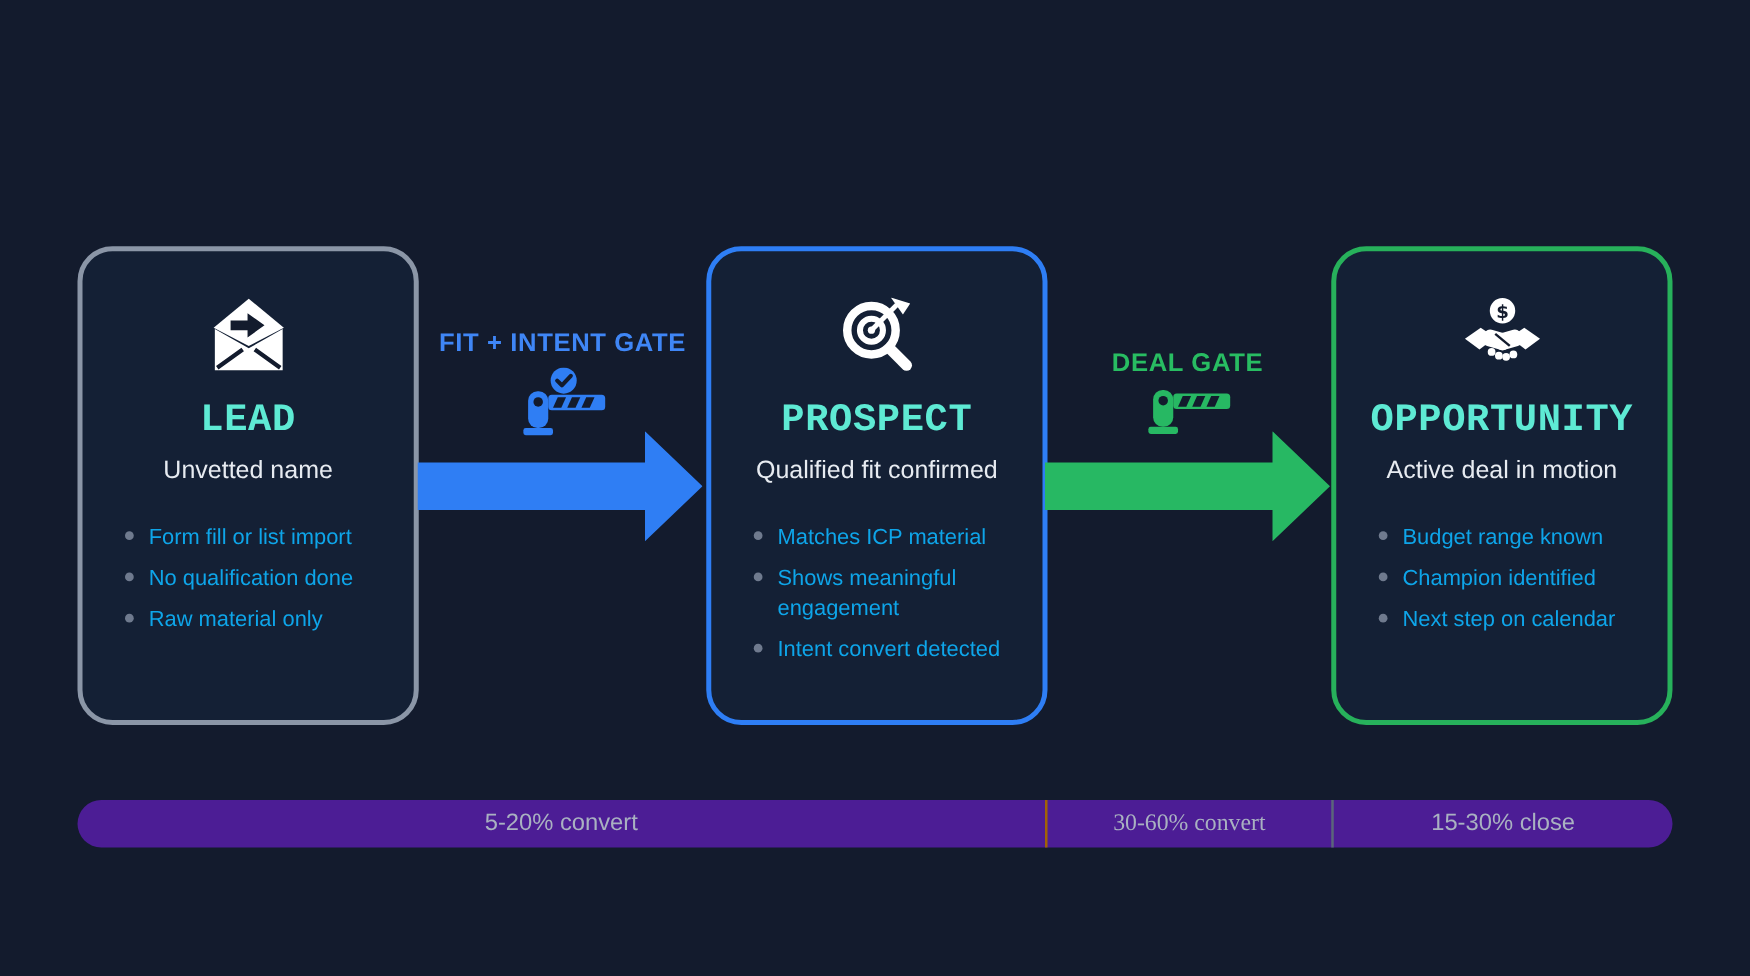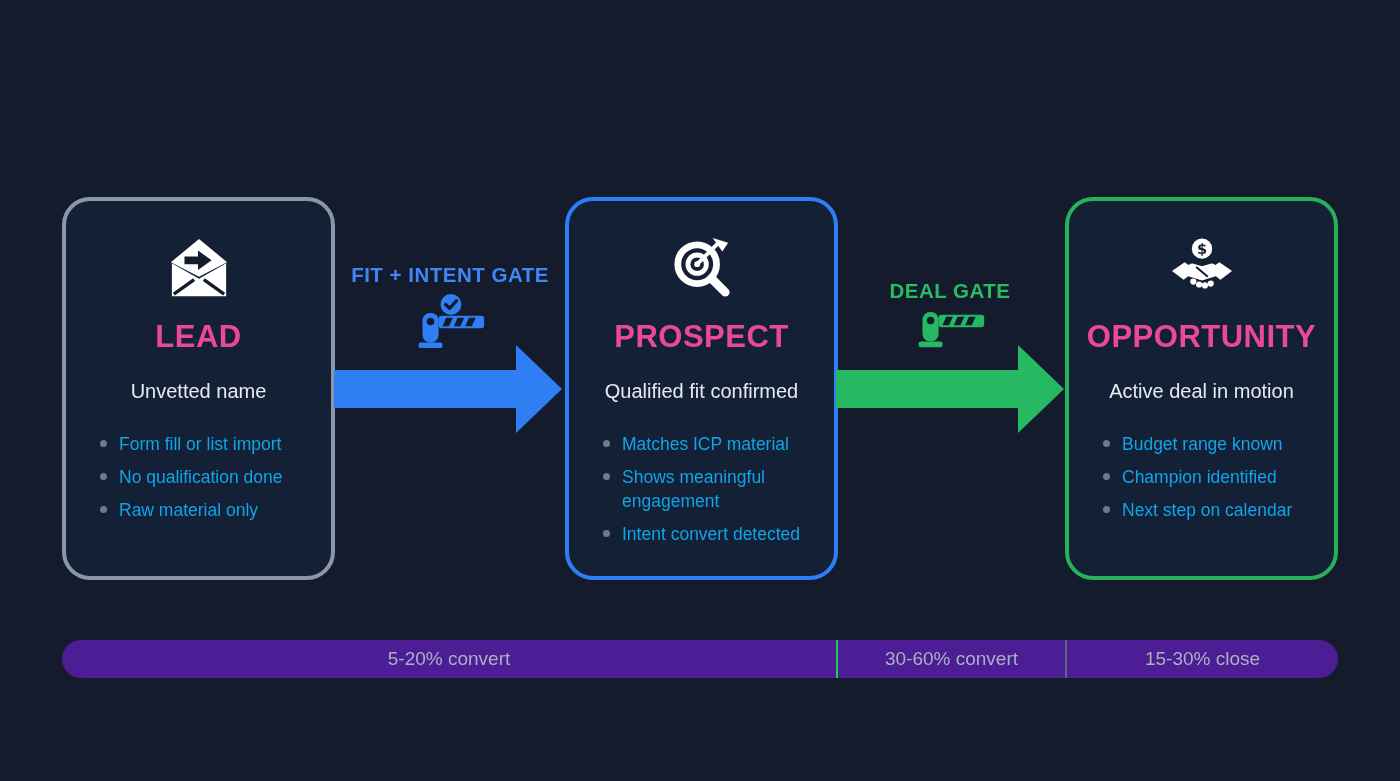--- a/index.html
+++ b/index.html
@@ -20,25 +20,25 @@
     border-radius:28px;
     display:flex;flex-direction:column;align-items:center;
     padding-top:36px;
     z-index:1;
   }
   .card.lead{left:62px;border-color:#8b96a7;}
   .card.prospect{left:565px;border-color:#2e7ef5;}
   .card.opportunity{left:1065px;border-color:#27b15b;}
   .card .icon{height:64px;display:flex;align-items:center;justify-content:center;margin-bottom:18px;}
   .card h2{
-    margin:0;color:#ec4899;font-size:31px;font-weight:bold;
-    letter-spacing:.5px;line-height:36px;text-align:center;
+    margin:0;color:#5eead4;font-size:31px;font-weight:bold;
+    letter-spacing:.5px;line-height:36px;text-align:center;font-family:Liberation Mono, monospace;
   }
   .card .sub{
-    margin:23px 0 0 0;color:#e7ebf1;font-size:20px;font-weight:400;
+    margin:8px 0 0 0;color:#e7ebf1;font-size:20px;font-weight:400;
     line-height:26px;text-align:left;
   }
   .card ul{
     list-style:none;margin:28px 0 0 0;padding:0 26px 0 34px;
     align-self:stretch;
   }
   .card li{
     display:flex;align-items:flex-start;
     color:#0ea5e9;font-size:17.5px;line-height:24px;
     margin-bottom:9px;
@@ -70,21 +70,21 @@
     width:1276px;height:38px;
     background:#4c1d95;border-radius:19px;
     display:flex;align-items:stretch;
     z-index:1;
   }
   .seg{
     display:flex;align-items:center;justify-content:center;
     color:#a9b1c1;font-size:19px;
   }
   .seg-1{width:774px;}
-  .seg-2{width:229px;border-left:2px solid #22c55e;box-sizing:border-box;}
+  .seg-2{width:229px;border-left:2px solid #a16207;box-sizing:border-box;font-family:Liberation Serif, serif;}
   .seg-3{width:273px;border-left:2px solid #5b657b;box-sizing:border-box;}
 </style>
 </head>
 <body>
 
 <div class="canvas">
 
   <section class="card lead">
     <div class="icon">
       <svg width="62" height="62" viewBox="0 0 64 64">

